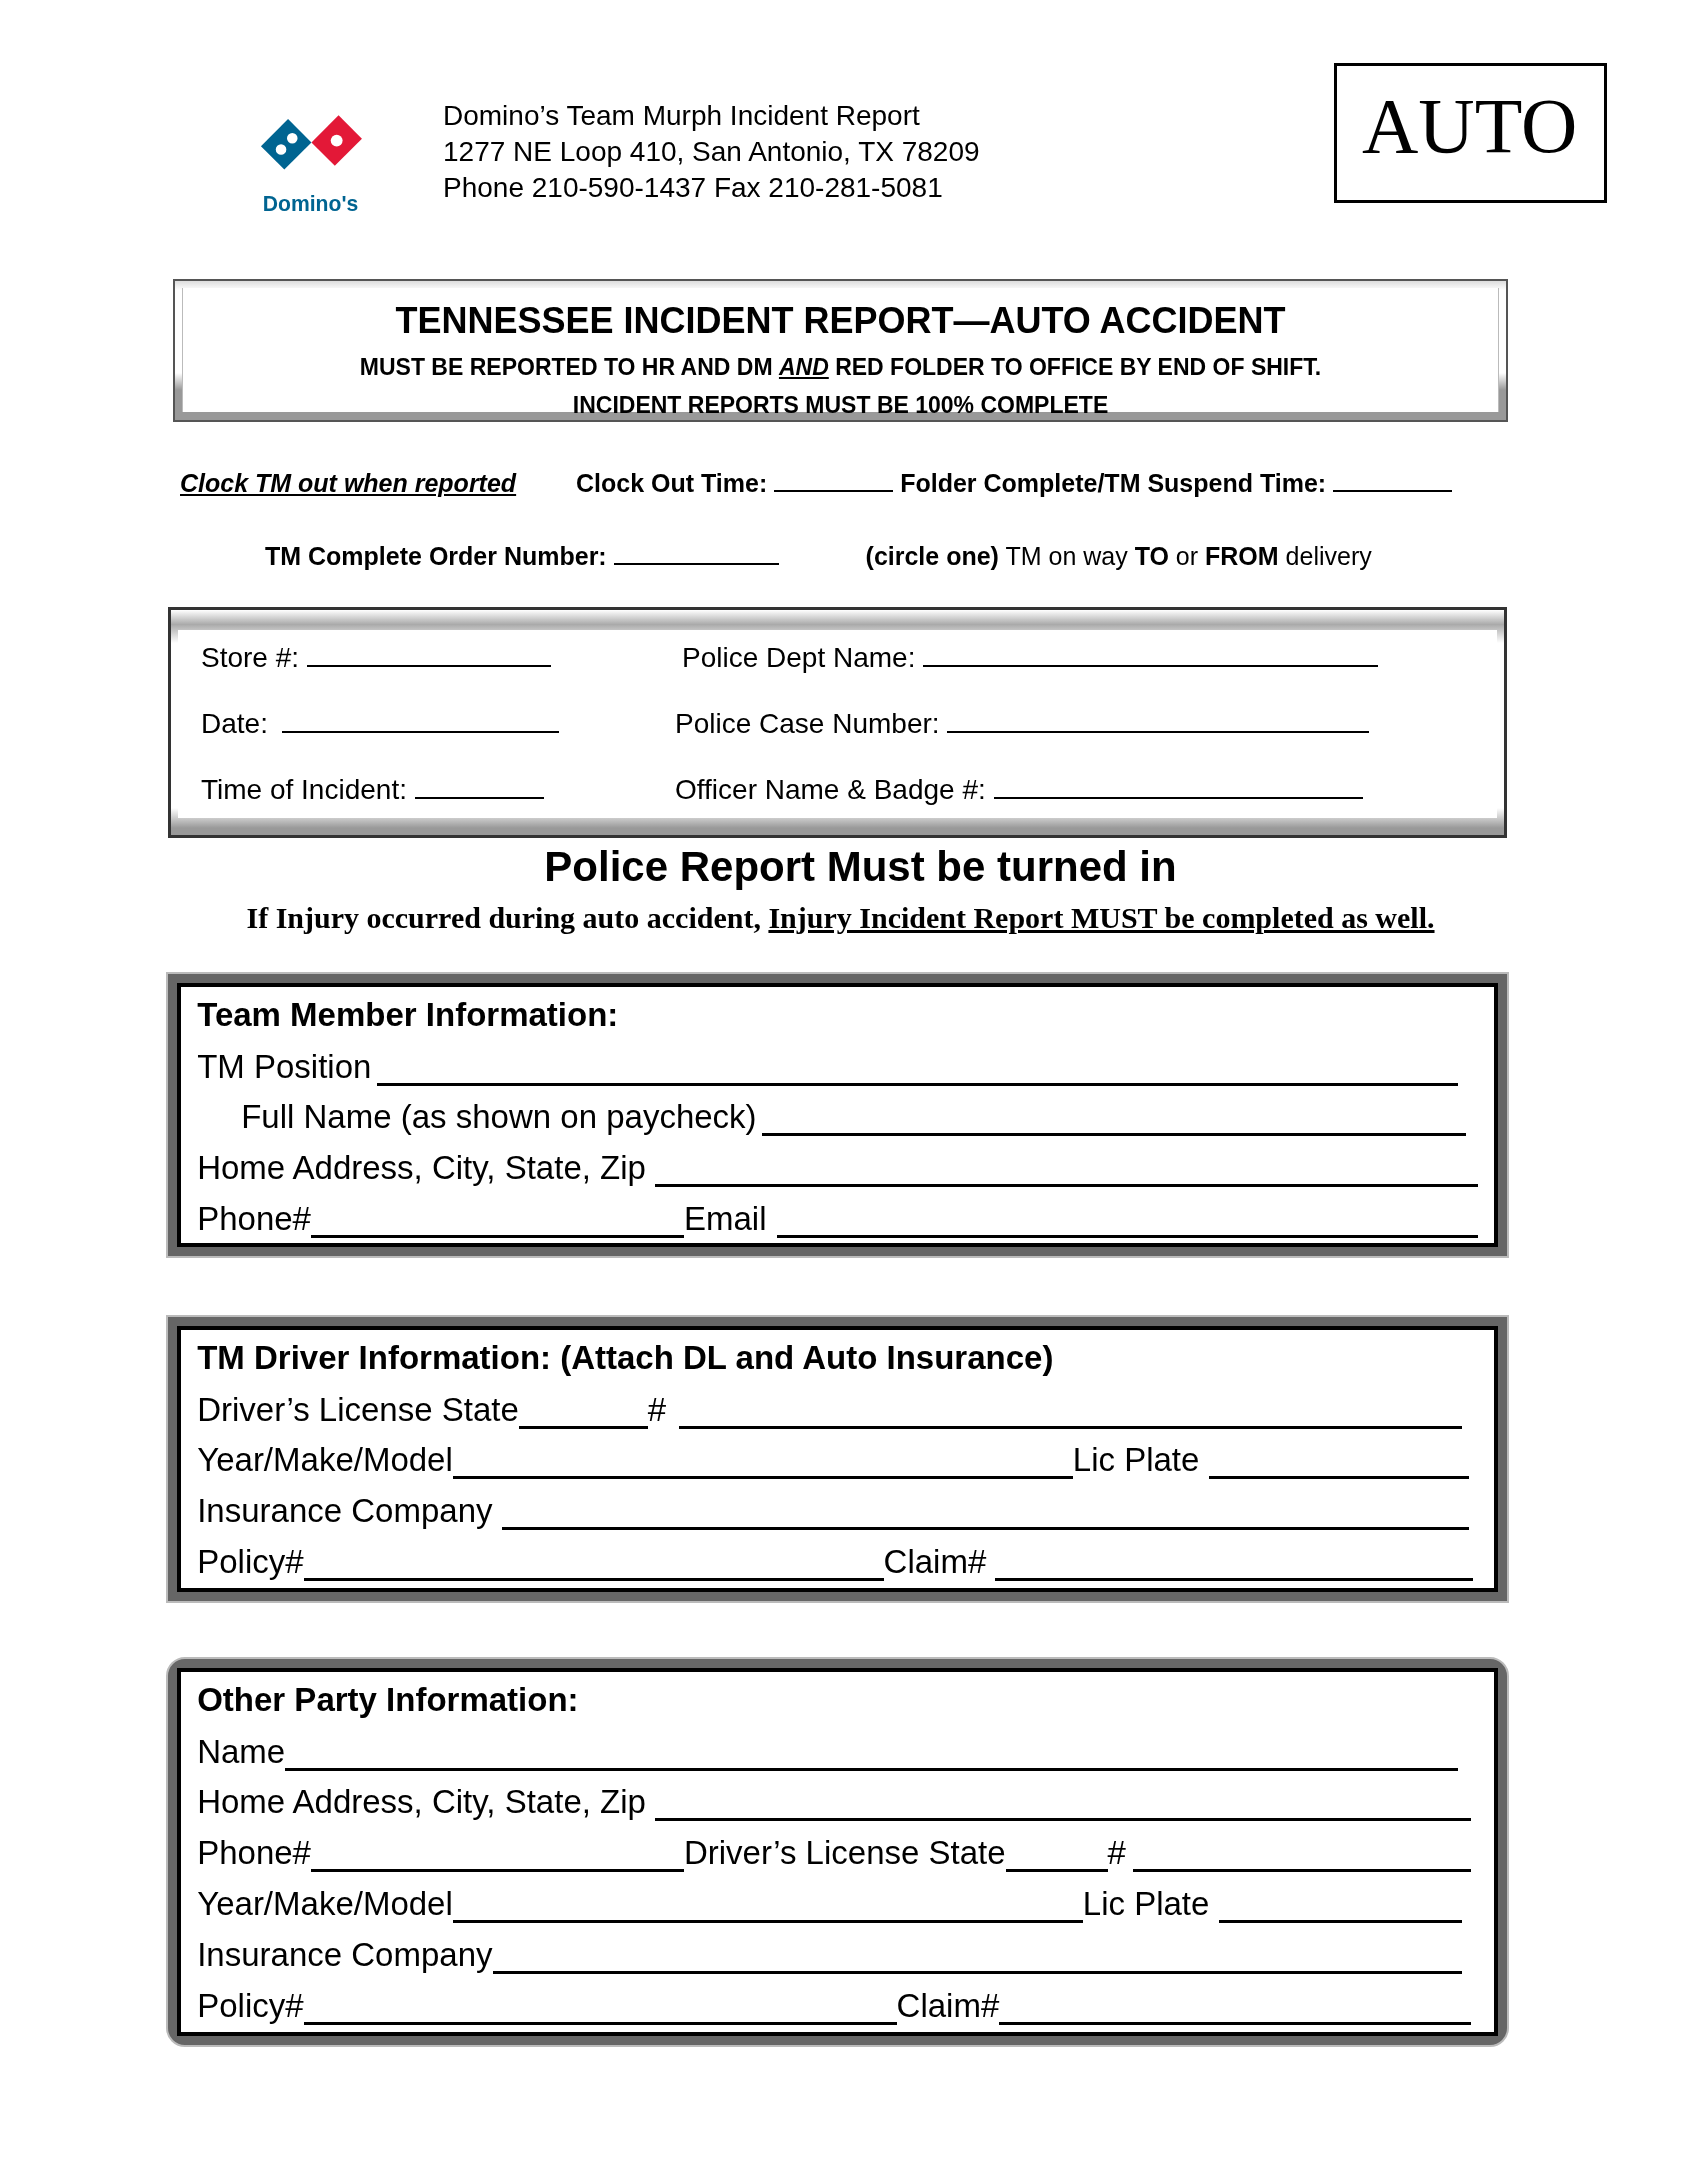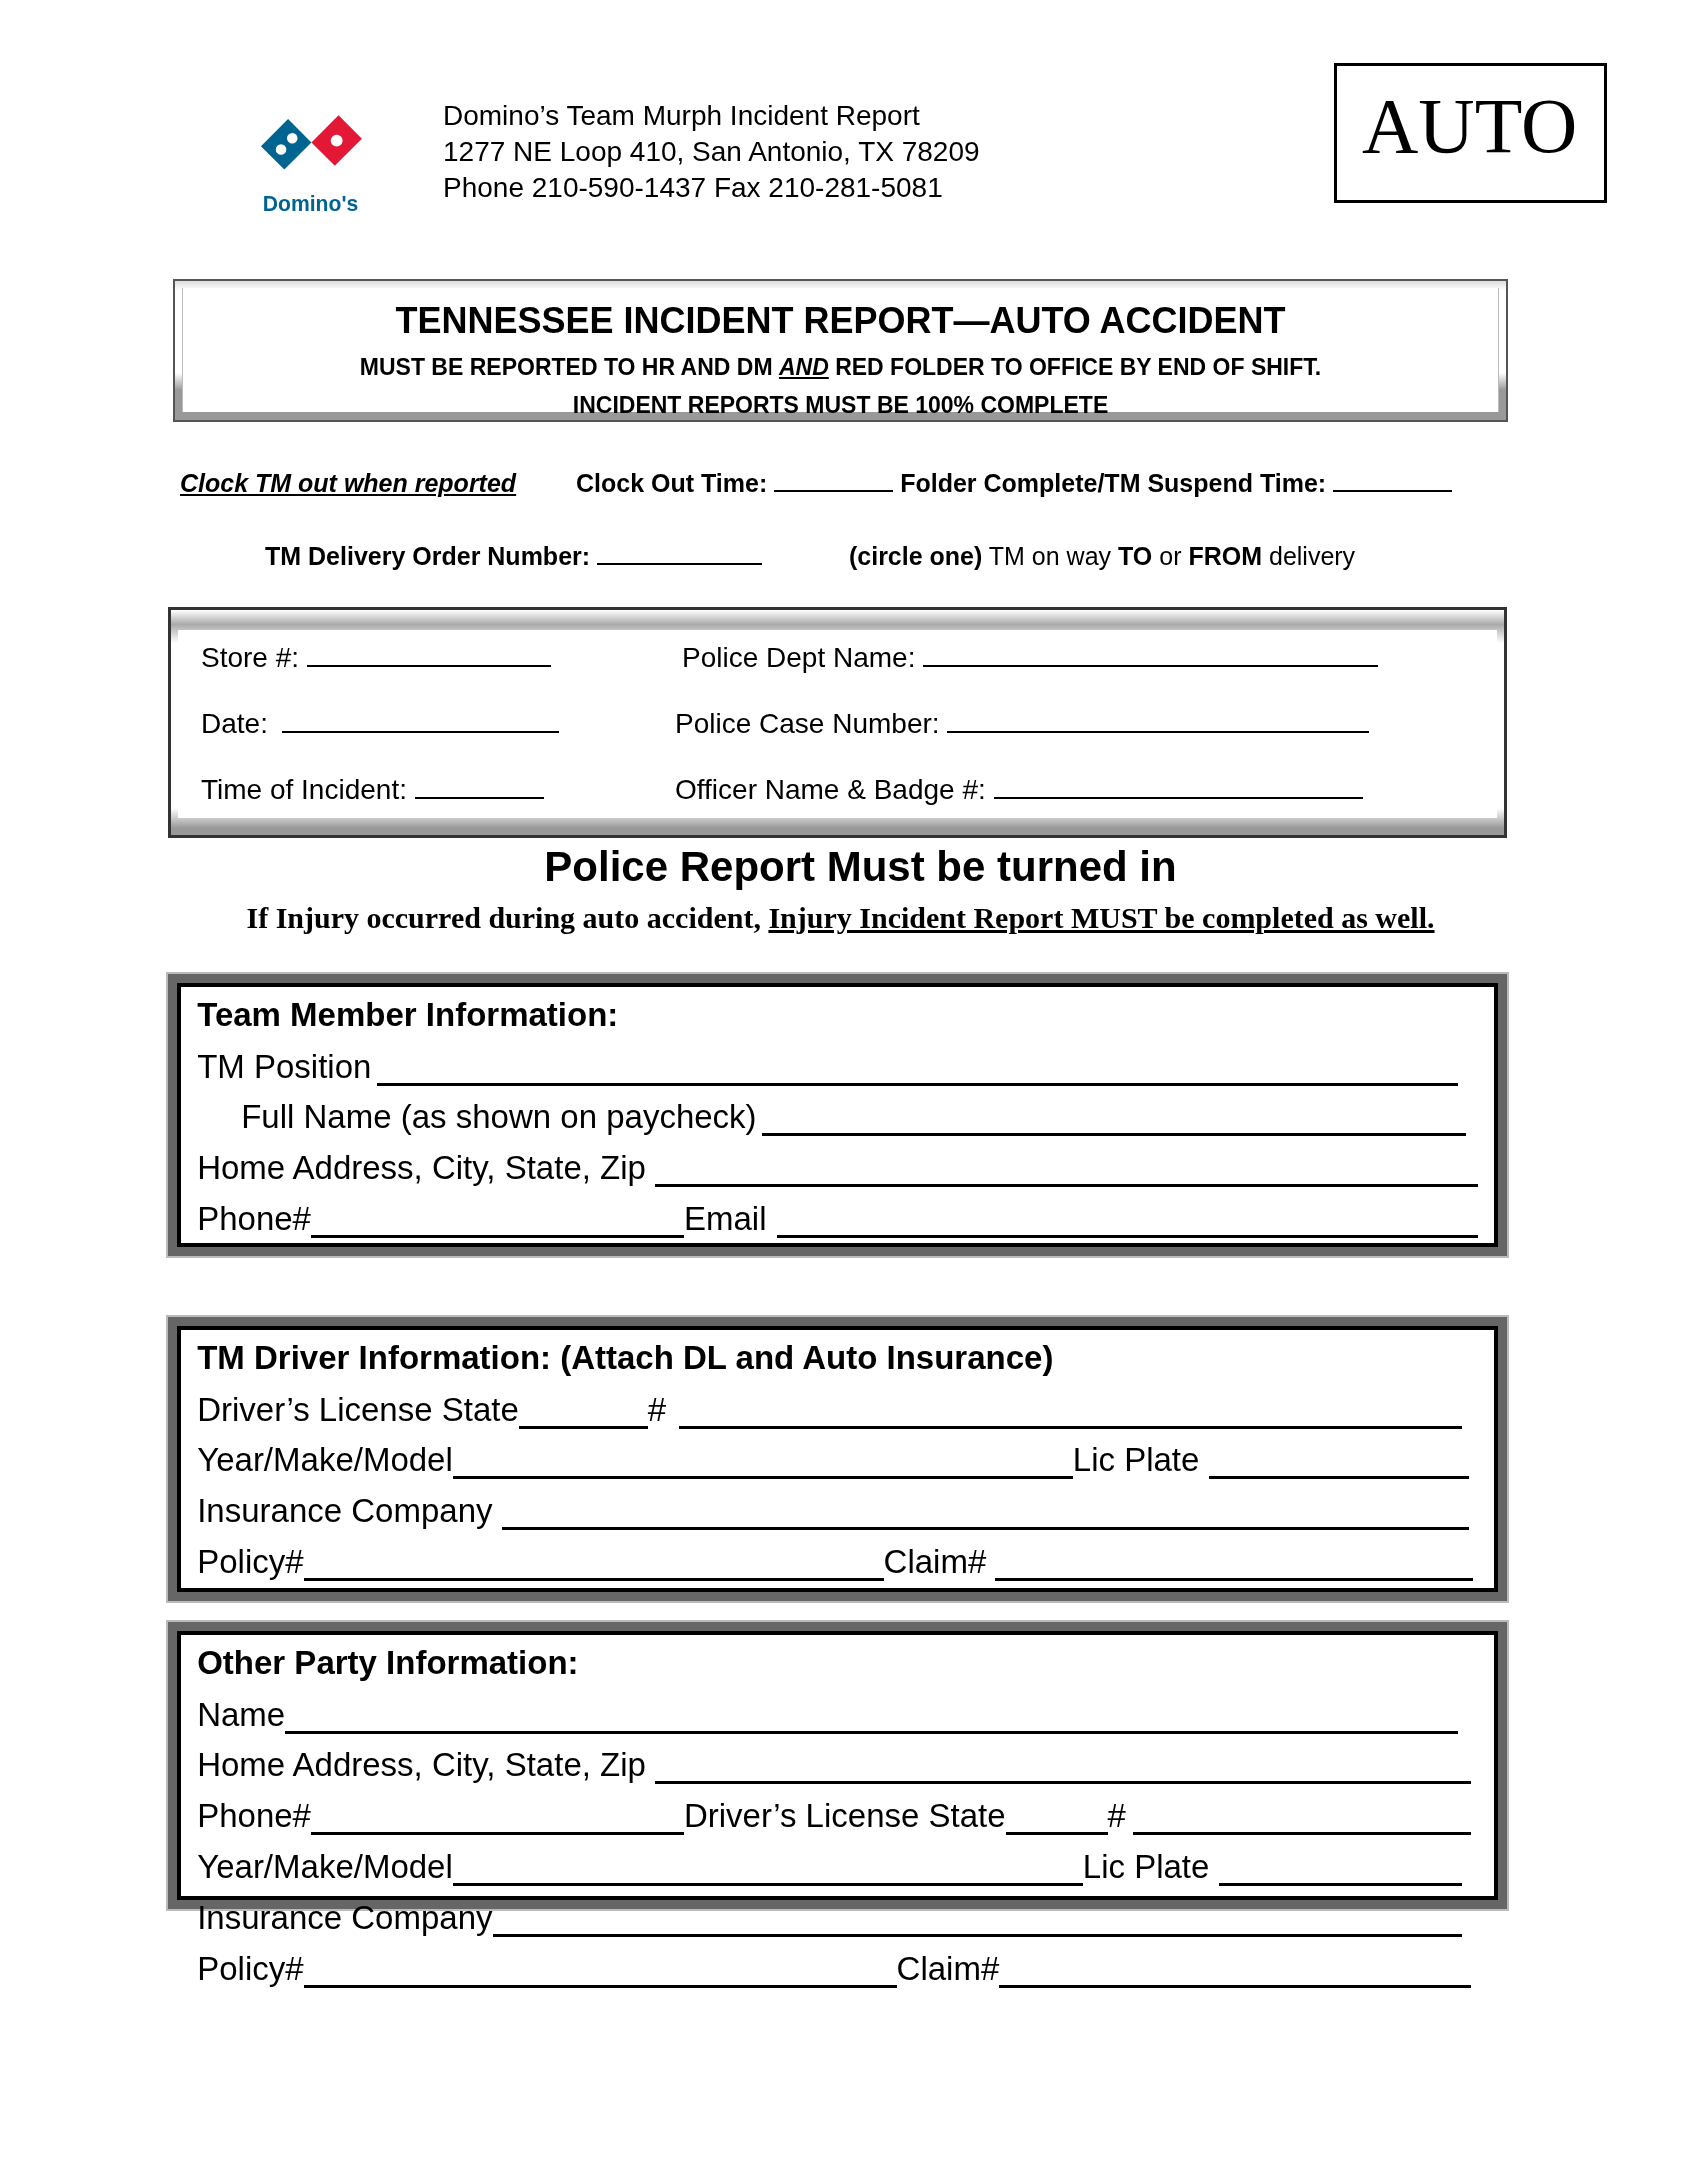--- a/index.html
+++ b/index.html
@@ -75,21 +75,21 @@
 <div class="abs row" style="left:180px;top:469px;">
   <span class="bi">Clock TM out when reported</span>
   <span style="display:inline-block;width:46px"></span>
   <span class="b">Clock Out Time:</span>
   <span class="blank" style="width:119px"></span>
   <span class="b">Folder Complete/TM Suspend Time:</span>
   <span class="blank" style="width:119px"></span>
 </div>
 
 <div class="abs row" style="left:265px;top:542px;">
-  <span class="b">TM Delivery Order Number:</span>
+  <span class="b">TM Complete Order Number:</span>
   <span class="blank" style="width:165px"></span>
   <span style="display:inline-block;width:73px"></span>
   <span class="b">(circle one)</span><span> TM on way </span><span class="b">TO</span><span> or </span><span class="b">FROM</span><span> delivery</span>
 </div>
 
 <div class="abs police-box">
   <div class="inner"></div>
   <div class="abs pf" style="left:30px;top:32px;">
     <span>Store #:</span>
     <span class="blank" style="width:244px"></span>
@@ -166,21 +166,21 @@
     </div>
     <div class="ln" style="top:213px;">
       <span>Policy#</span>
         <span class="fix" style="width:580px"></span>
         <span>Claim#</span>
         <span class="fill" style="margin-left:9.2px;margin-right:5.3px"></span>
     </div>
   </div>
 </div>
 
-<div class="abs sec" style="top:1620px;height:291px;">
+<div class="abs sec" style="top:1657px;height:390px;border-radius:19px;">
   <div class="inner">
     <div class="hd" style="top:9.2px;">Other Party Information:</div>
     <div class="ln" style="top:61px;">
       <span>Name</span>
         <span class="fill" style="margin-left:0;margin-right:20px"></span>
     </div>
     <div class="ln" style="top:111px;">
       <span>Home Address, City, State, Zip</span>
         <span class="fill" style="margin-left:9.2px;margin-right:6.6px"></span>
     </div>

